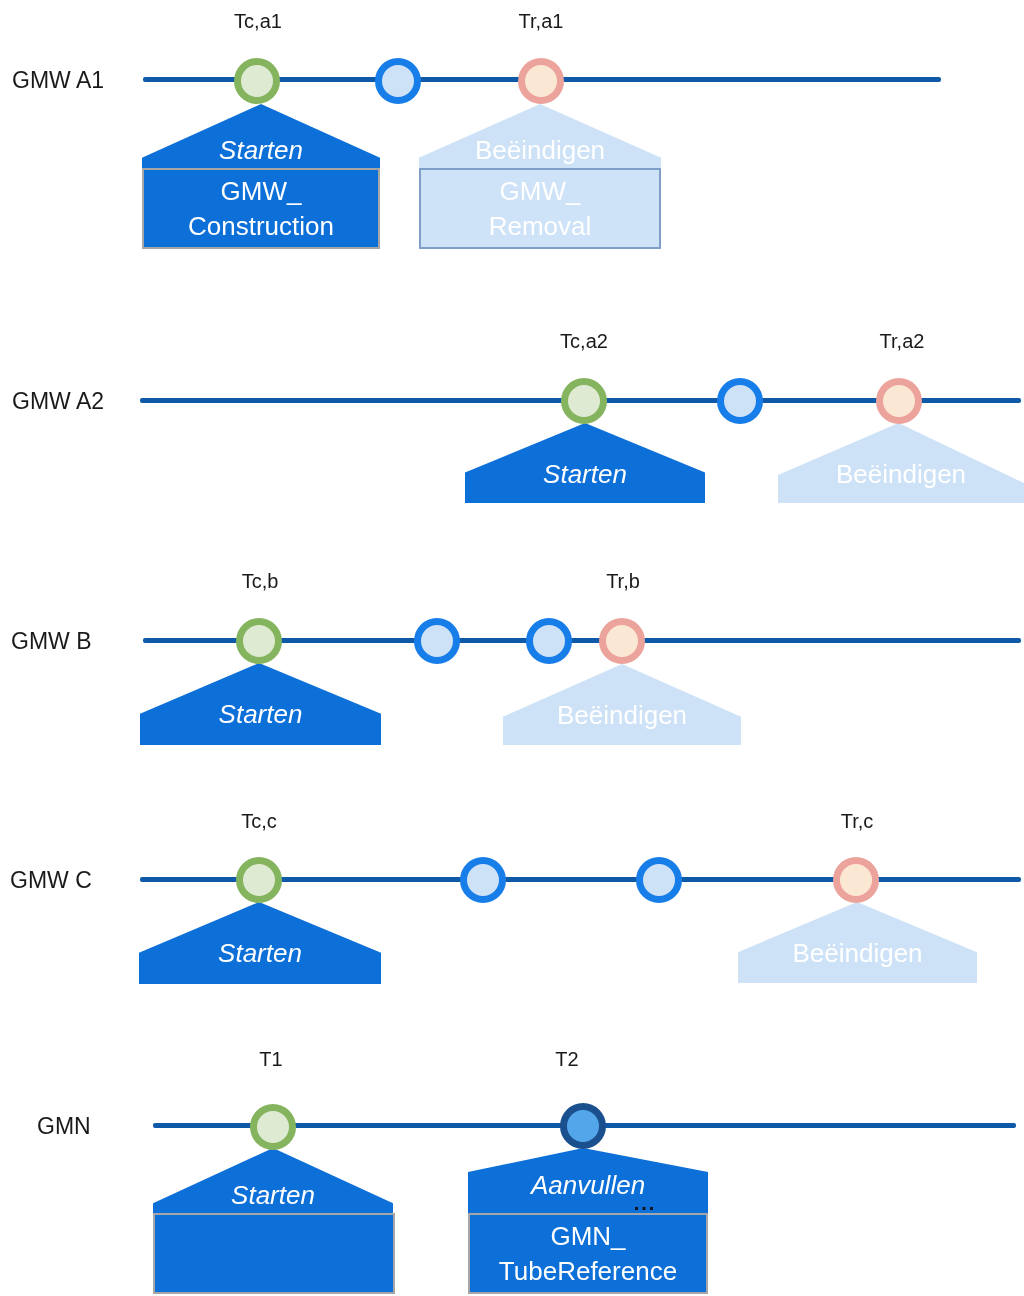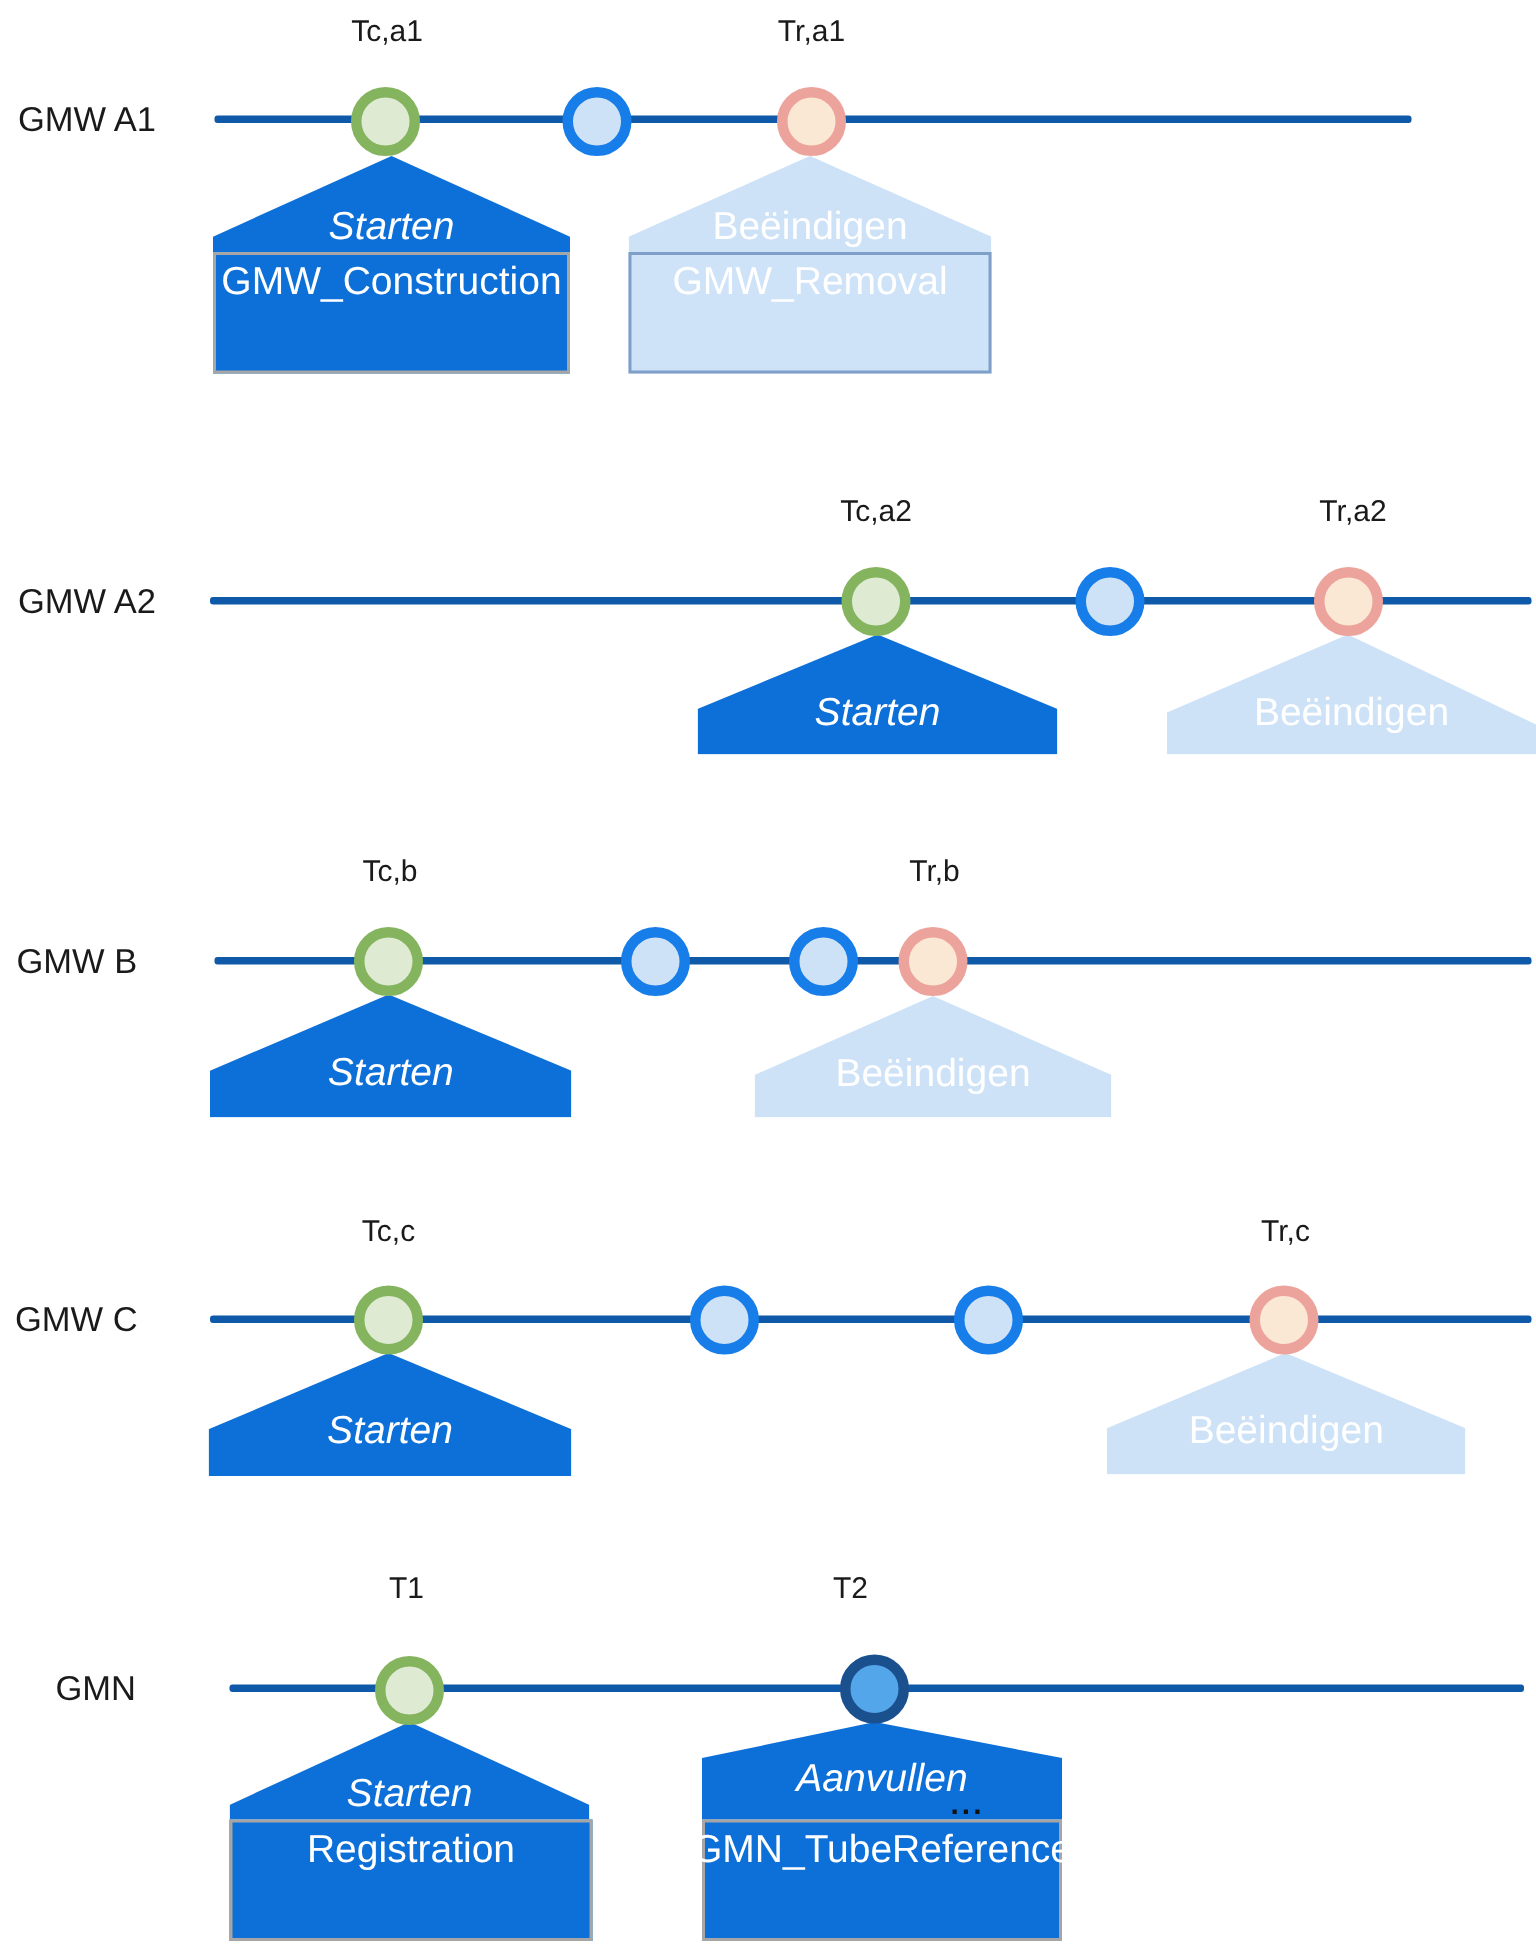--- a/index.html
+++ b/index.html
@@ -27,21 +27,21 @@
   .c-pink{border-color:#eca39c;background:#fbe8d4;}
   .c-navy{border-color:#1b508e;background:#54a6ea;}
   .pent{
     position:absolute;display:flex;justify-content:center;
     color:#ffffff;font-size:26px;line-height:30px;text-align:center;
   }
   .p-solid{background:#0d6fd8;font-style:italic;}
   .p-light{background:#cde2f7;}
   .pent.bottom{align-items:flex-end;padding-bottom:3px;box-sizing:border-box;}
   .cbox{
-    position:absolute;display:flex;justify-content:center;
+    position:absolute;display:flex;flex-direction:column;justify-content:center;
     text-align:center;color:#ffffff;font-size:26px;line-height:35px;
     box-sizing:border-box;
   }
   .b-solid{background:#0d6fd8;border:2px solid #a6a6a6;}
   .b-light{background:#cfe3f8;border:2px solid #7f9fc9;}
   .ellipsis{
     position:absolute;transform:translateX(-50%);
     font-size:20px;font-weight:bold;color:#111111;letter-spacing:2px;
   }
 </style>
@@ -136,21 +136,20 @@
   <section>
     <div class="rowlabel" style="left:37px;top:1126px;">GMN</div>
     <div class="tl" style="left:153px;top:1123px;width:863px;"></div>
     <div class="tmark" style="left:271px;top:1048px;">T1</div>
     <div class="tmark" style="left:567px;top:1048px;">T2</div>
 
     <div class="pent p-solid bottom" style="left:153px;top:1148px;width:240px;height:65px;clip-path:polygon(50% 0,100% 85%,100% 100%,0 100%,0 85%);">
       <span>Starten</span>
     </div>
     <div class="cbox b-solid" style="left:153px;top:1213px;width:242px;height:81px;">
-      <div>Registration</div>
     </div>
 
     <div class="pent p-solid bottom" style="left:468px;top:1148px;width:240px;height:65px;padding-bottom:13px;clip-path:polygon(48% 0,100% 37%,100% 100%,0 100%,0 37%);">
       <span>Aanvullen</span>
     </div>
     <div class="ellipsis" style="left:645px;top:1192px;">...</div>
     <div class="cbox b-solid" style="left:468px;top:1213px;width:240px;height:81px;">
       <div>GMN_</div>
       <div>TubeReference</div>
     </div>

